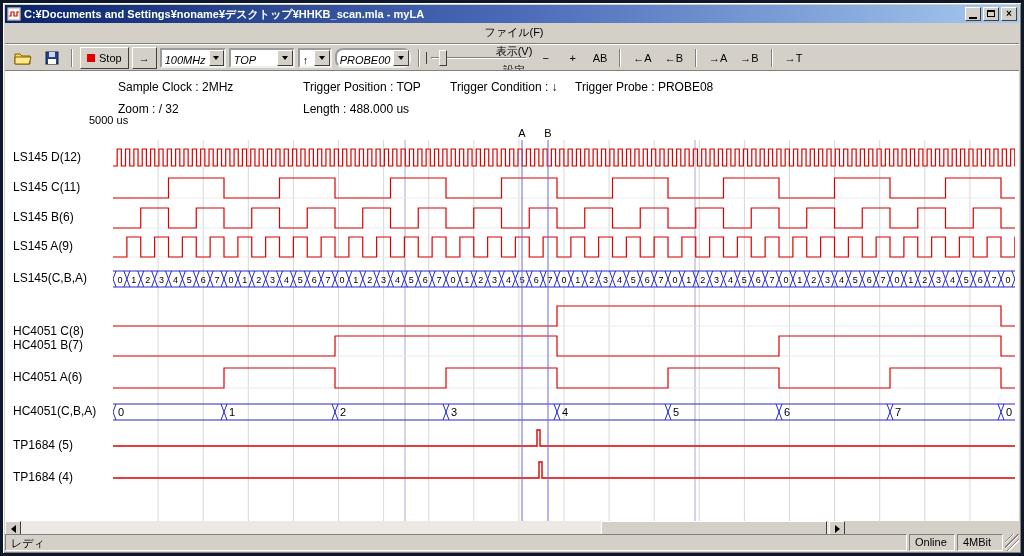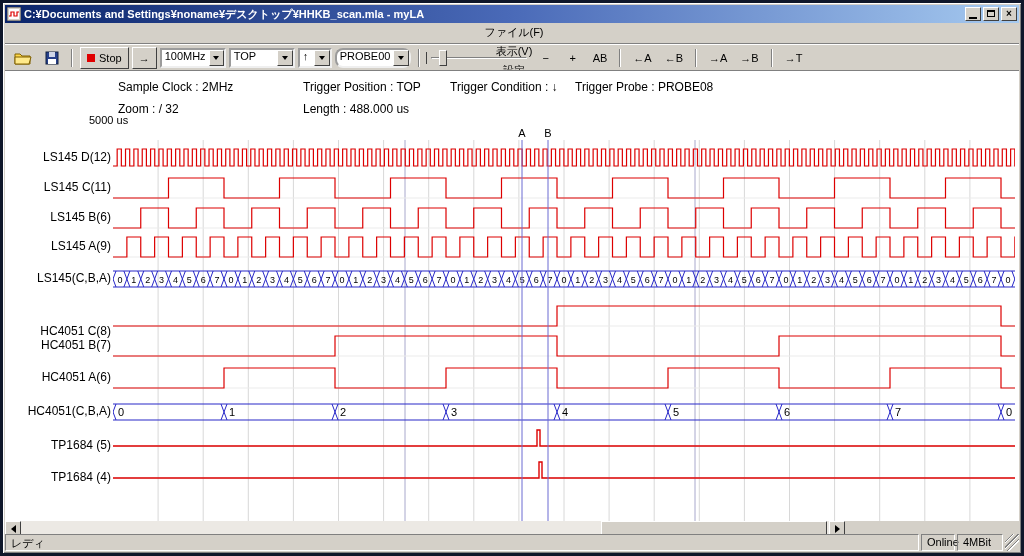--- a/index.html
+++ b/index.html
@@ -23,32 +23,32 @@
   .menu-item{font-size:11px;padding:2px 7px;color:#000;}
   
   .toolbar{position:absolute;top:42px;left:2px;right:2px;height:26px;display:flex;align-items:center;
     padding-left:4px;border-bottom:1px solid #808080;box-shadow:0 1px 0 #fff;gap:3px;}
   .tool-flat{height:22px;min-width:24px;display:flex;align-items:center;justify-content:center;
     padding:0 4px;font-size:11px;color:#000;background:transparent;border:1px solid transparent;}
   .tool-raised{height:22px;display:flex;align-items:center;justify-content:center;padding:0 6px;
     font-size:11px;background:#d4d0c8;border:1px solid;border-color:#fff #404040 #404040 #fff;gap:4px;}
   .tsep{width:2px;height:18px;border-left:1px solid #808080;border-right:1px solid #fff;margin:0 4px;}
   .stop-sq{width:8px;height:8px;background:#e00000;display:inline-block;}
-  .combo{height:20px;background:#fff;border:2px inset #efefef;display:flex;align-items:flex-start;font-size:11px;}
+  .combo{height:20px;background:#fff;border:2px inset #efefef;display:flex;align-items:flex-end;font-size:11px;font-style:italic;}
   .combo .val{padding:0 3px;white-space:nowrap;}
   .combo .drop{margin-left:auto;width:16px;height:100%;background:#d4d0c8;
     border:1px solid;border-color:#fff #404040 #404040 #fff;display:flex;align-items:center;justify-content:center;}
   .tri{width:0;height:0;border-left:3px solid transparent;border-right:3px solid transparent;border-top:4px solid #000;}
   .slider{position:relative;width:96px;height:20px;margin:0 4px;}
   .slider .groove{position:absolute;left:0;right:0;top:9px;height:2px;border:1px solid #808080;border-bottom-color:#fff;border-right-color:#fff;}
   .slider .thumb{position:absolute;left:8px;top:2px;width:8px;height:16px;background:#d4d0c8;
     border:1px solid;border-color:#fff #404040 #404040 #fff;}
   .slider .tick{position:absolute;left:-5px;top:4px;width:1px;height:12px;background:#404040;}
   
-  .client{position:absolute;top:69px;left:2px;right:2px;height:449px;background:#fff;overflow:hidden;text-align:right;}
+  .client{position:absolute;top:69px;left:2px;right:2px;height:449px;background:#fff;overflow:hidden;}
   .info-text{position:absolute;font-size:12px;color:#000;white-space:nowrap;}
   .ch-label{position:absolute;left:8px;width:98px;font-size:12px;color:#000;white-space:nowrap;}
   #wave-wrap{position:absolute;left:108px;top:56px;width:902px;height:396px;}
   
   .hscroll{position:absolute;left:2px;top:518px;width:840px;height:16px;background:#ece9e4;}
   .sb-btn{position:absolute;top:0;width:16px;height:16px;background:#d4d0c8;
     border:1px solid;border-color:#fff #404040 #404040 #fff;display:flex;align-items:center;justify-content:center;}
   .sb-left{left:0;} .sb-right{right:0;}
   .arr-l{width:0;height:0;border-top:4px solid transparent;border-bottom:4px solid transparent;border-right:5px solid #000;}
   .arr-r{width:0;height:0;border-top:4px solid transparent;border-bottom:4px solid transparent;border-left:5px solid #000;}
@@ -387,18 +387,18 @@
         <span class="arr-l"></span>
       </div>
     <div class="sb-thumb" style="left:596px;width:226px;"></div>
     <div class="sb-btn sb-right">
         <span class="arr-r"></span>
       </div>
   </div>
 
   <div class="statusbar">
     <span class="sb-panel sb-ready">レディ</span>
-    <span class="sb-panel" style="width:34px;text-align:right;">Online</span>
+    <span class="sb-panel" style="width:46px;">Online</span>
     <span class="sb-panel" style="width:46px;">4MBit</span>
     <span class="sb-grip"></span>
   </div>
 
 </div>
 
 </body></html>

